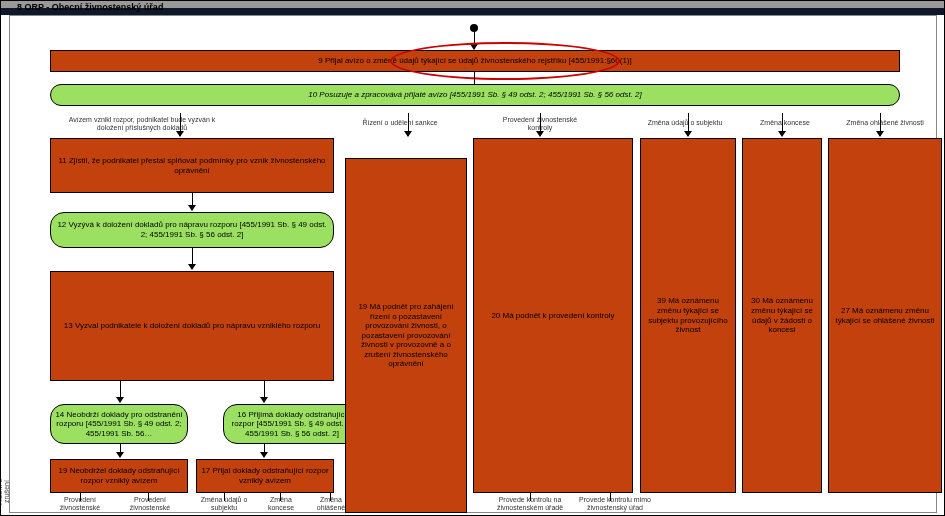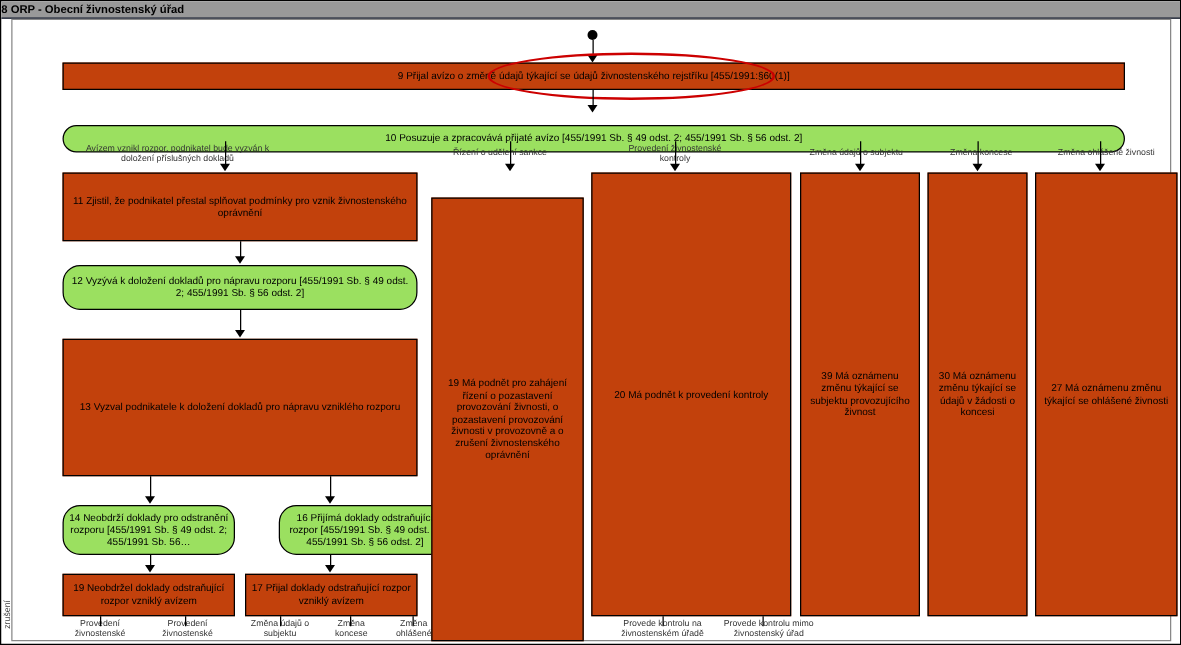--- a/index.html
+++ b/index.html
@@ -15,22 +15,22 @@
   }
   .header {
     position: absolute;
     top: 0; left: 0;
     width: 945px;
     height: 14px;
     background: #999;
     color: #000;
     font-size: 9px;
     font-weight: bold;
-    padding: 1px 0;
-    border-bottom: 1px solid #0f172a;
+    padding: 1px 16px;
+    border-bottom: 7px solid #0f172a;
   }
   .swimlane {
     position: absolute;
     top: 14px;
     left: 8px;
     width: 928px;
     height: 498px;
     border: 1px solid #888;
   }
   .rot-label {
@@ -116,21 +116,21 @@
 
   <div class="box" style="left:40px; top:34px; width:850px; height:22px;">
     <span>9 Přijal avízo o změně údajů týkající se údajů živnostenského rejstříku [455/1991:§60(1)]</span>
   </div>
 
   <div class="ellipse" style="left:380px; top:26px; width:230px; height:38px;"></div>
 
   <div class="vline" style="left:464px; top:56px; height:14px;"></div>
   <div class="arrow-down" style="left:460px; top:68px;"></div>
 
-  <div class="box green" style="left:40px; top:84px; width:850px; height:22px;">
+  <div class="box green" style="left:40px; top:68px; width:850px; height:22px;font-style:italic;">
     <span>10 Posuzuje a zpracovává přijaté avízo [455/1991 Sb. § 49 odst. 2; 455/1991 Sb. § 56 odst. 2]</span>
   </div>
 
   <div class="small-label" style="left:52px; top:100px; width:160px;">Avízem vznikl rozpor, podnikatel bude vyzván k doložení příslušných dokladů</div>
   <div class="small-label" style="left:340px; top:103px; width:100px;">Řízení o udělení sankce</div>
   <div class="small-label" style="left:480px; top:100px; width:100px;">Provedení živnostenské kontroly</div>
   <div class="small-label" style="left:630px; top:103px; width:90px;">Změna údajů o subjektu</div>
   <div class="small-label" style="left:740px; top:103px; width:70px;">Změna koncese</div>
   <div class="small-label" style="left:830px; top:103px; width:90px;">Změna ohlášené živnosti</div>
 

